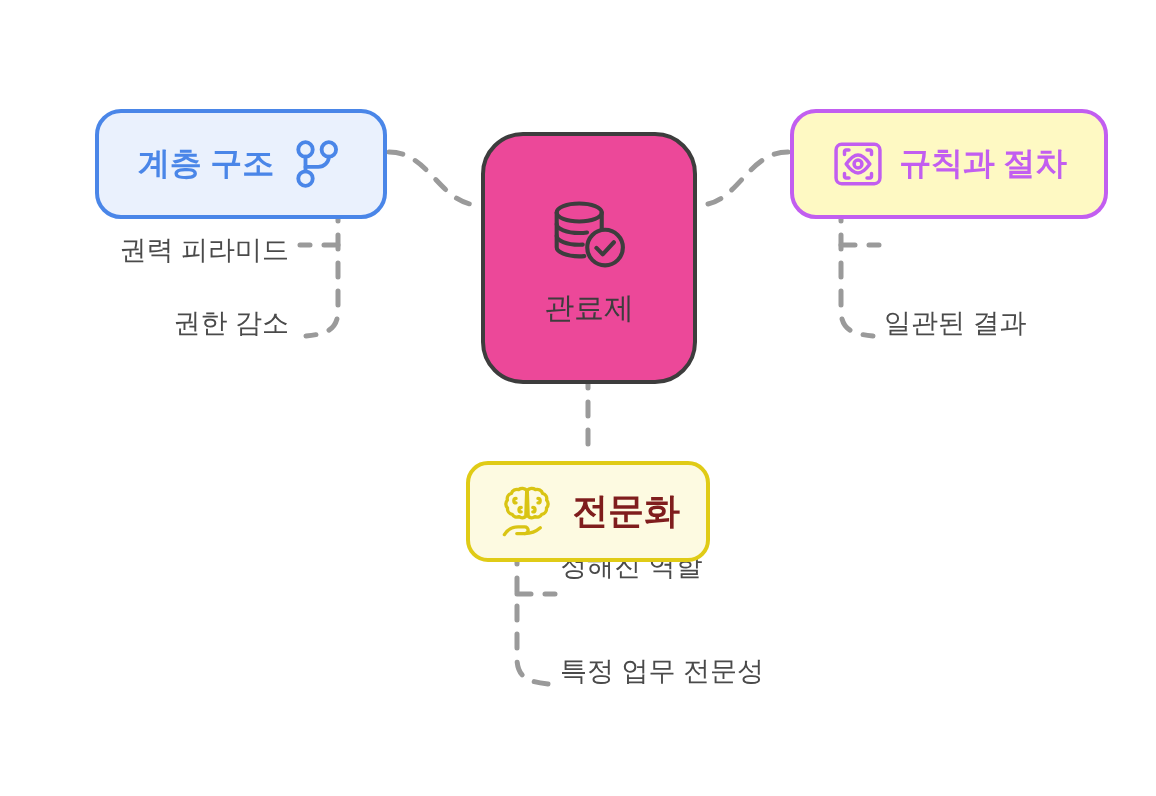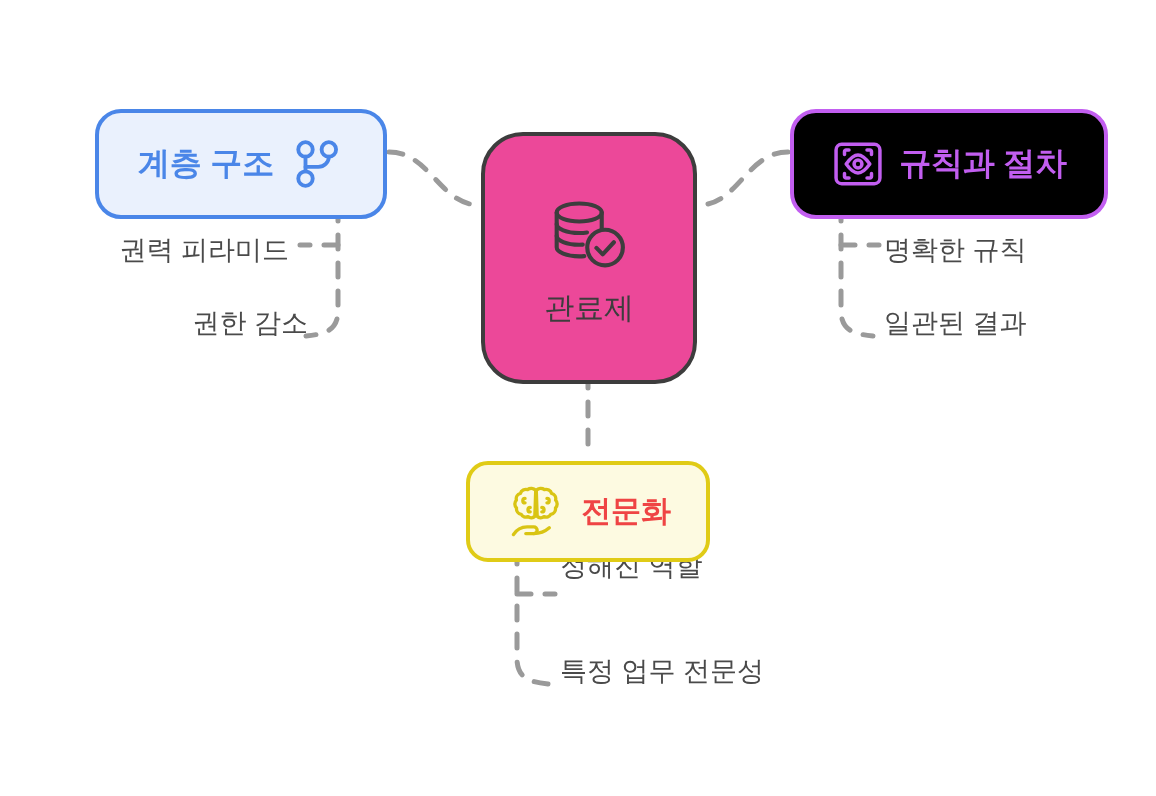--- a/index.html
+++ b/index.html
@@ -87,56 +87,56 @@
 
   
   #node-rules {
     left: 790px;
     top: 97px;
     width: 318px;
     height: 110px;
     border-width: 4px;
     border-color: #c25ef0;
     border-radius: 26px;
-    background: #000000;
+    background: #fef9c3;
   }
   #node-rules .node-label {
     font-size: 32px;
     color: #c25ef0;
   }
 
   
   #node-specialization {
     left: 466px;
     top: 449px;
     width: 244px;
     height: 101px;
     border-width: 4px;
     border-color: #e0cb16;
     border-radius: 22px;
     background: #fdfae1;
   }
   #node-specialization .node-label {
-    font-size: 30px;
-    color: #ef4444;
+    font-size: 36px;
+    color: #7f1d1d;
   }
 
   
   .sub-item {
     position: absolute;
     font-size: 27px;
     color: #4a4a4a;
     white-space: nowrap;
     z-index: 2;
   }
   .sub-right { text-align: left; }
   .sub-left  { text-align: center; transform: translateX(-100%); }
 
   #sub-hier-0 { left: 289px; top: 232px; }
-  #sub-hier-1 { left: 289px; top: 305px; margin-left: 19px; }
+  #sub-hier-1 { left: 289px; top: 305px; }
   #sub-rules-0 { left: 884px; top: 232px; }
   #sub-rules-1 { left: 884px; top: 305px; }
   #sub-spec-0 { left: 560px; top: 548px; }
   #sub-spec-1 { left: 560px; top: 653px; }
 </style>
 </head>
 <body>
 
 <div id="canvas">
 
@@ -207,19 +207,18 @@
       <path d="M28.5 20.5 a1.7 1.7 0 0 1 0 3.4"></path>
       <path d="M6.5 41.5 c2.4 -3.8 6.3 -6 10.6 -6 h5.2 a2.6 2.6 0 0 1 0 5.2 h-6.2"></path>
       <path d="M22.3 40.7 c4.6 0 8.8 -1.7 12 -4.5"></path>
     </svg>
     <span class="node-label">전문화</span>
   </div>
 
   <div class="sub-item sub-left" id="sub-hier-0">권력 피라미드</div>
   <div class="sub-item sub-left" id="sub-hier-1">권한 감소</div>
 
-  <div class="sub-item sub-right" id="sub-rules-0">명확한 규칙</div>
   <div class="sub-item sub-right" id="sub-rules-1">일관된 결과</div>
 
   <div class="sub-item sub-right" id="sub-spec-0">정해진 역할</div>
   <div class="sub-item sub-right" id="sub-spec-1">특정 업무 전문성</div>
 
 </div>
 
 </body></html>

